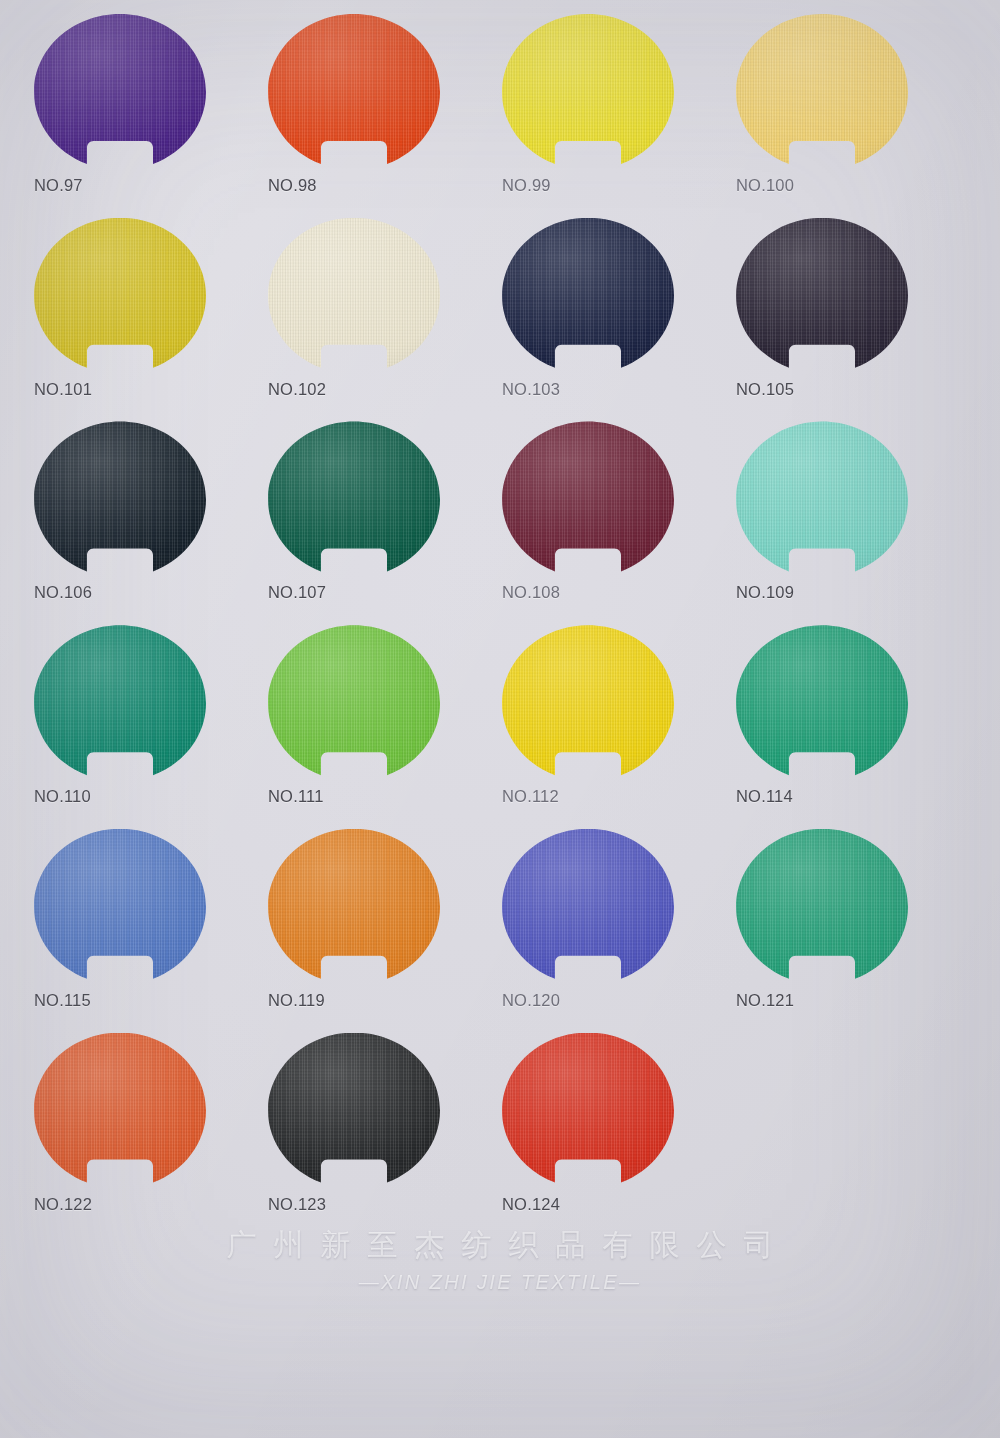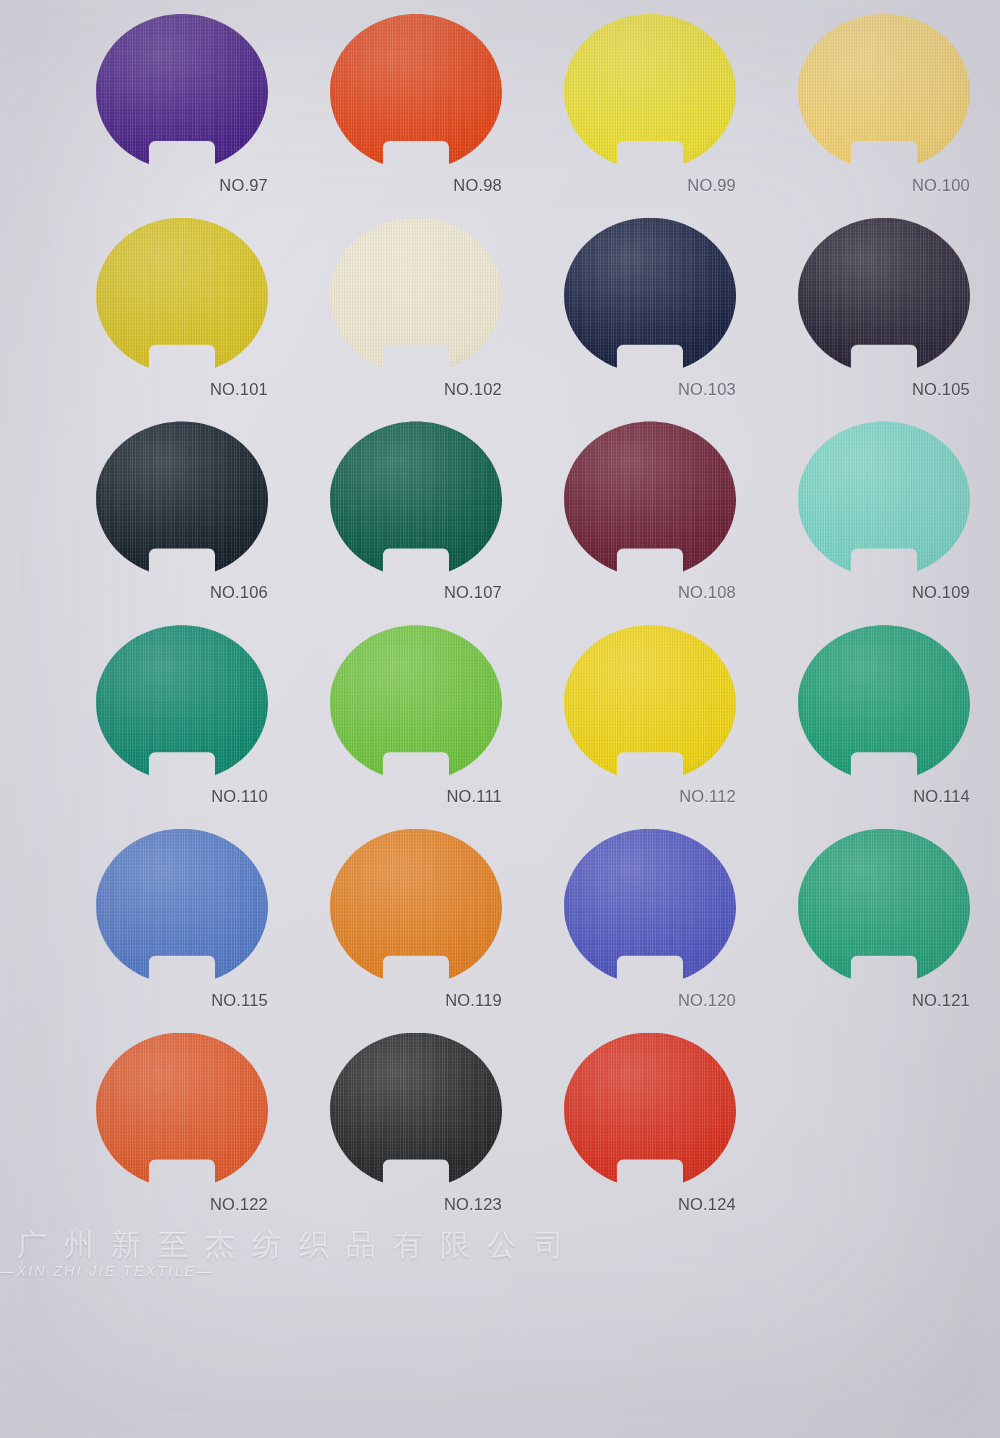--- a/index.html
+++ b/index.html
@@ -51,21 +51,21 @@
     grid-template-columns: repeat(4, 1fr);
     grid-template-rows: repeat(7, 1fr);
     padding: 8px 30px 4px 34px;
     box-sizing: border-box;
   }
 
   .cell {
     position: relative;
     display: flex;
     flex-direction: column;
-    align-items: flex-end;
+    align-items: flex-start;
     justify-content: flex-start;
   }
 
   .swatch-wrap {
     position: relative;
     width: 172px;
     height: 156px;
     margin-top: 6px;
   }
 
@@ -139,35 +139,36 @@
     text-shadow: 0 1px 0 rgba(255,255,255,0.45);
   }
   .label.light { color: #6f6f7a; }
 
   
   #watermark {
     position: absolute;
     left: 0;
     right: 0;
     top: 1228px;
-    text-align: left;
+    text-align: center;
     pointer-events: none;
     z-index: 5;
   }
   #watermark-cn {
     font-size: 30px;
     letter-spacing: 17px;
     text-indent: 17px;
     color: rgba(255,255,255,0.56);
     text-shadow: 0 1px 2px rgba(110,110,125,0.30);
     font-family: "DejaVu Sans", "Liberation Sans", sans-serif;
     line-height: 1.15;
   }
   #watermark-en {
-    font-size: 14px;
+    margin-top: 8px;
+    font-size: 20px;
     font-style: italic;
     letter-spacing: 2.4px;
     color: rgba(255,255,255,0.60);
     text-shadow: 0 1px 2px rgba(110,110,125,0.30);
   }
 </style>
 </head>
 <body>
 
 <div id="card">

